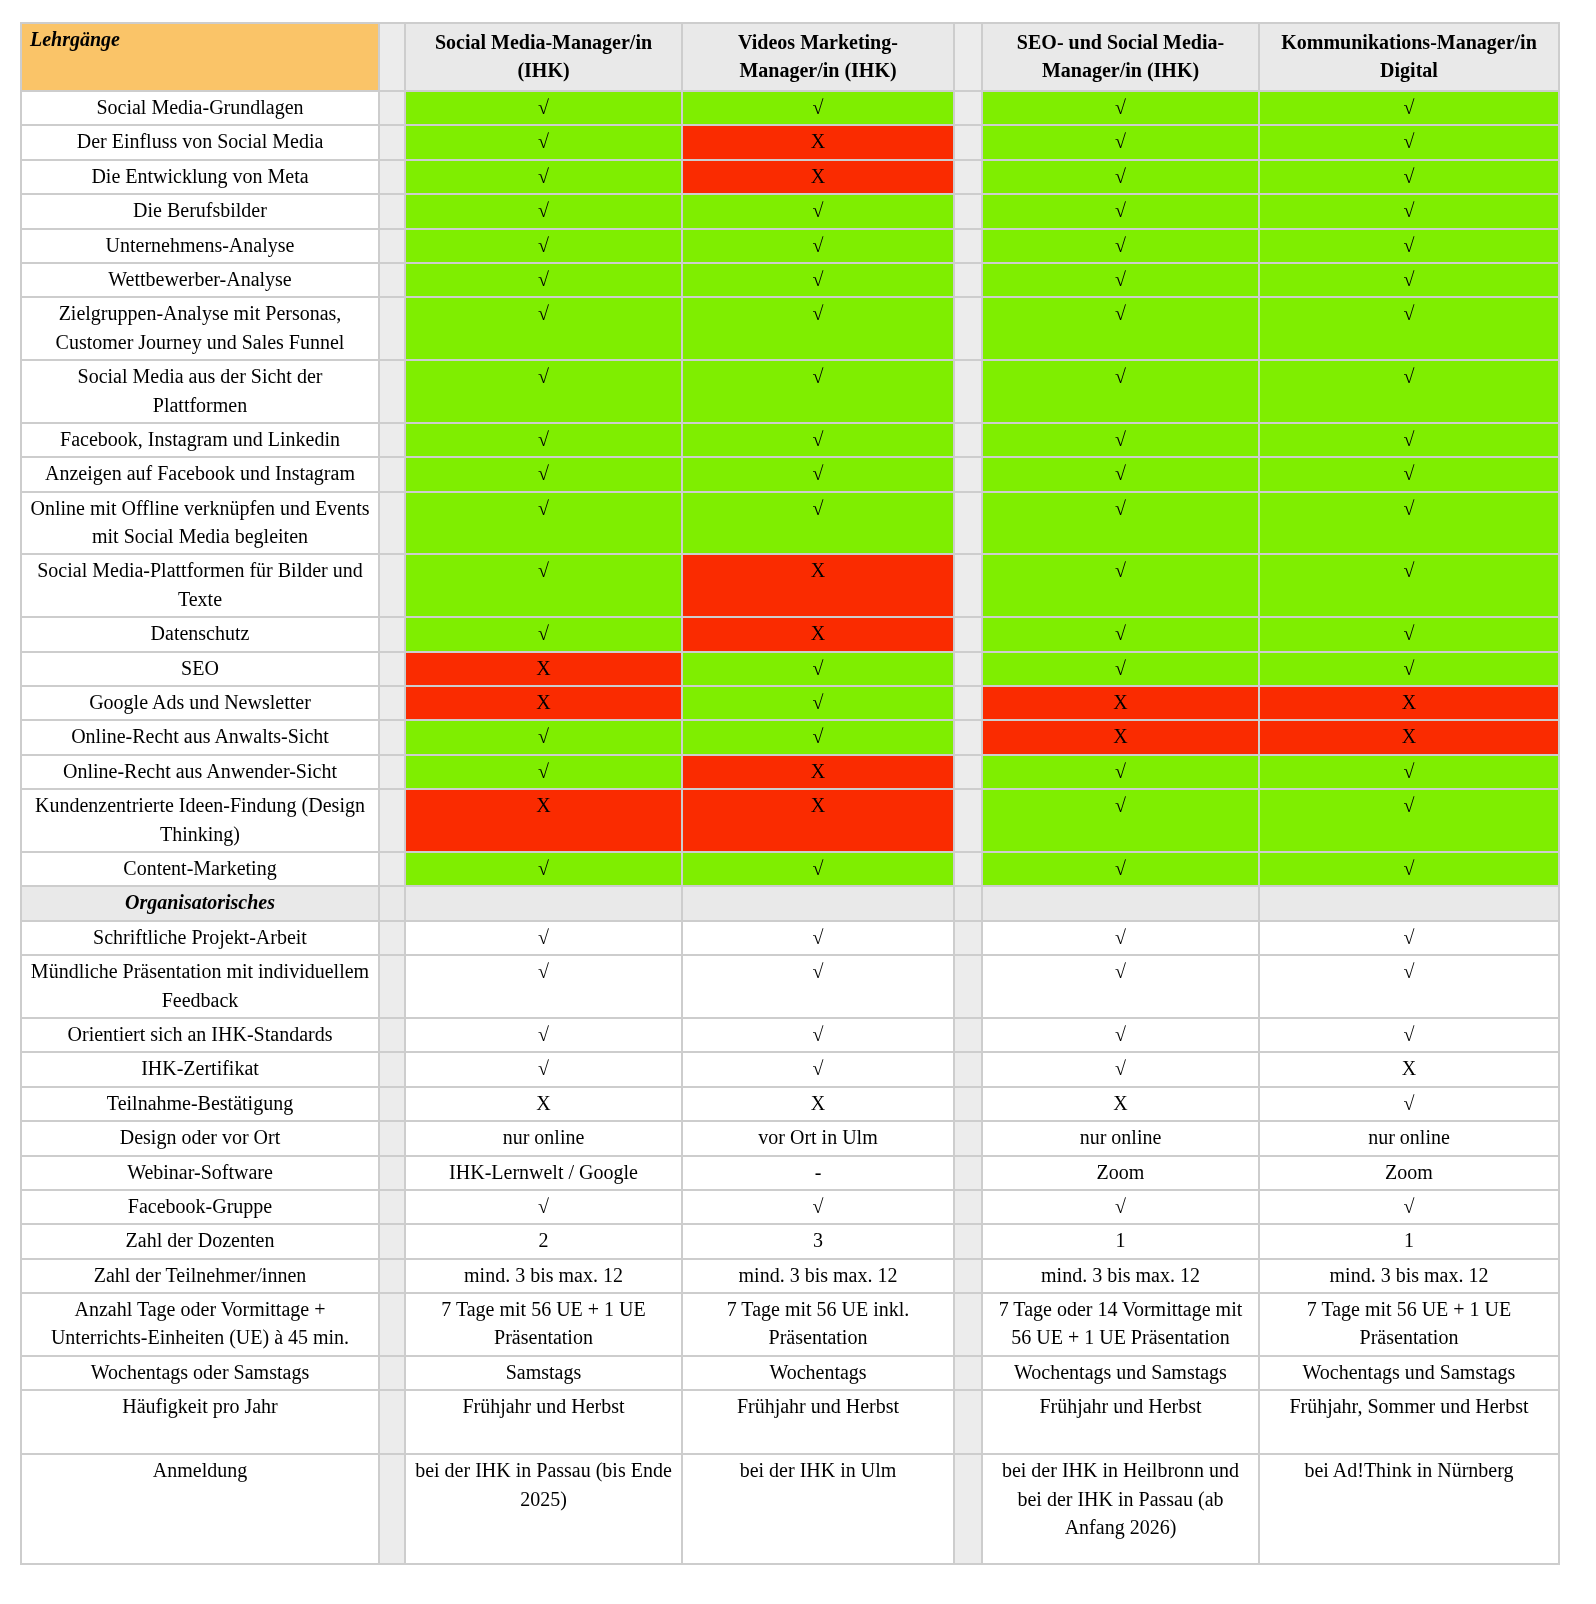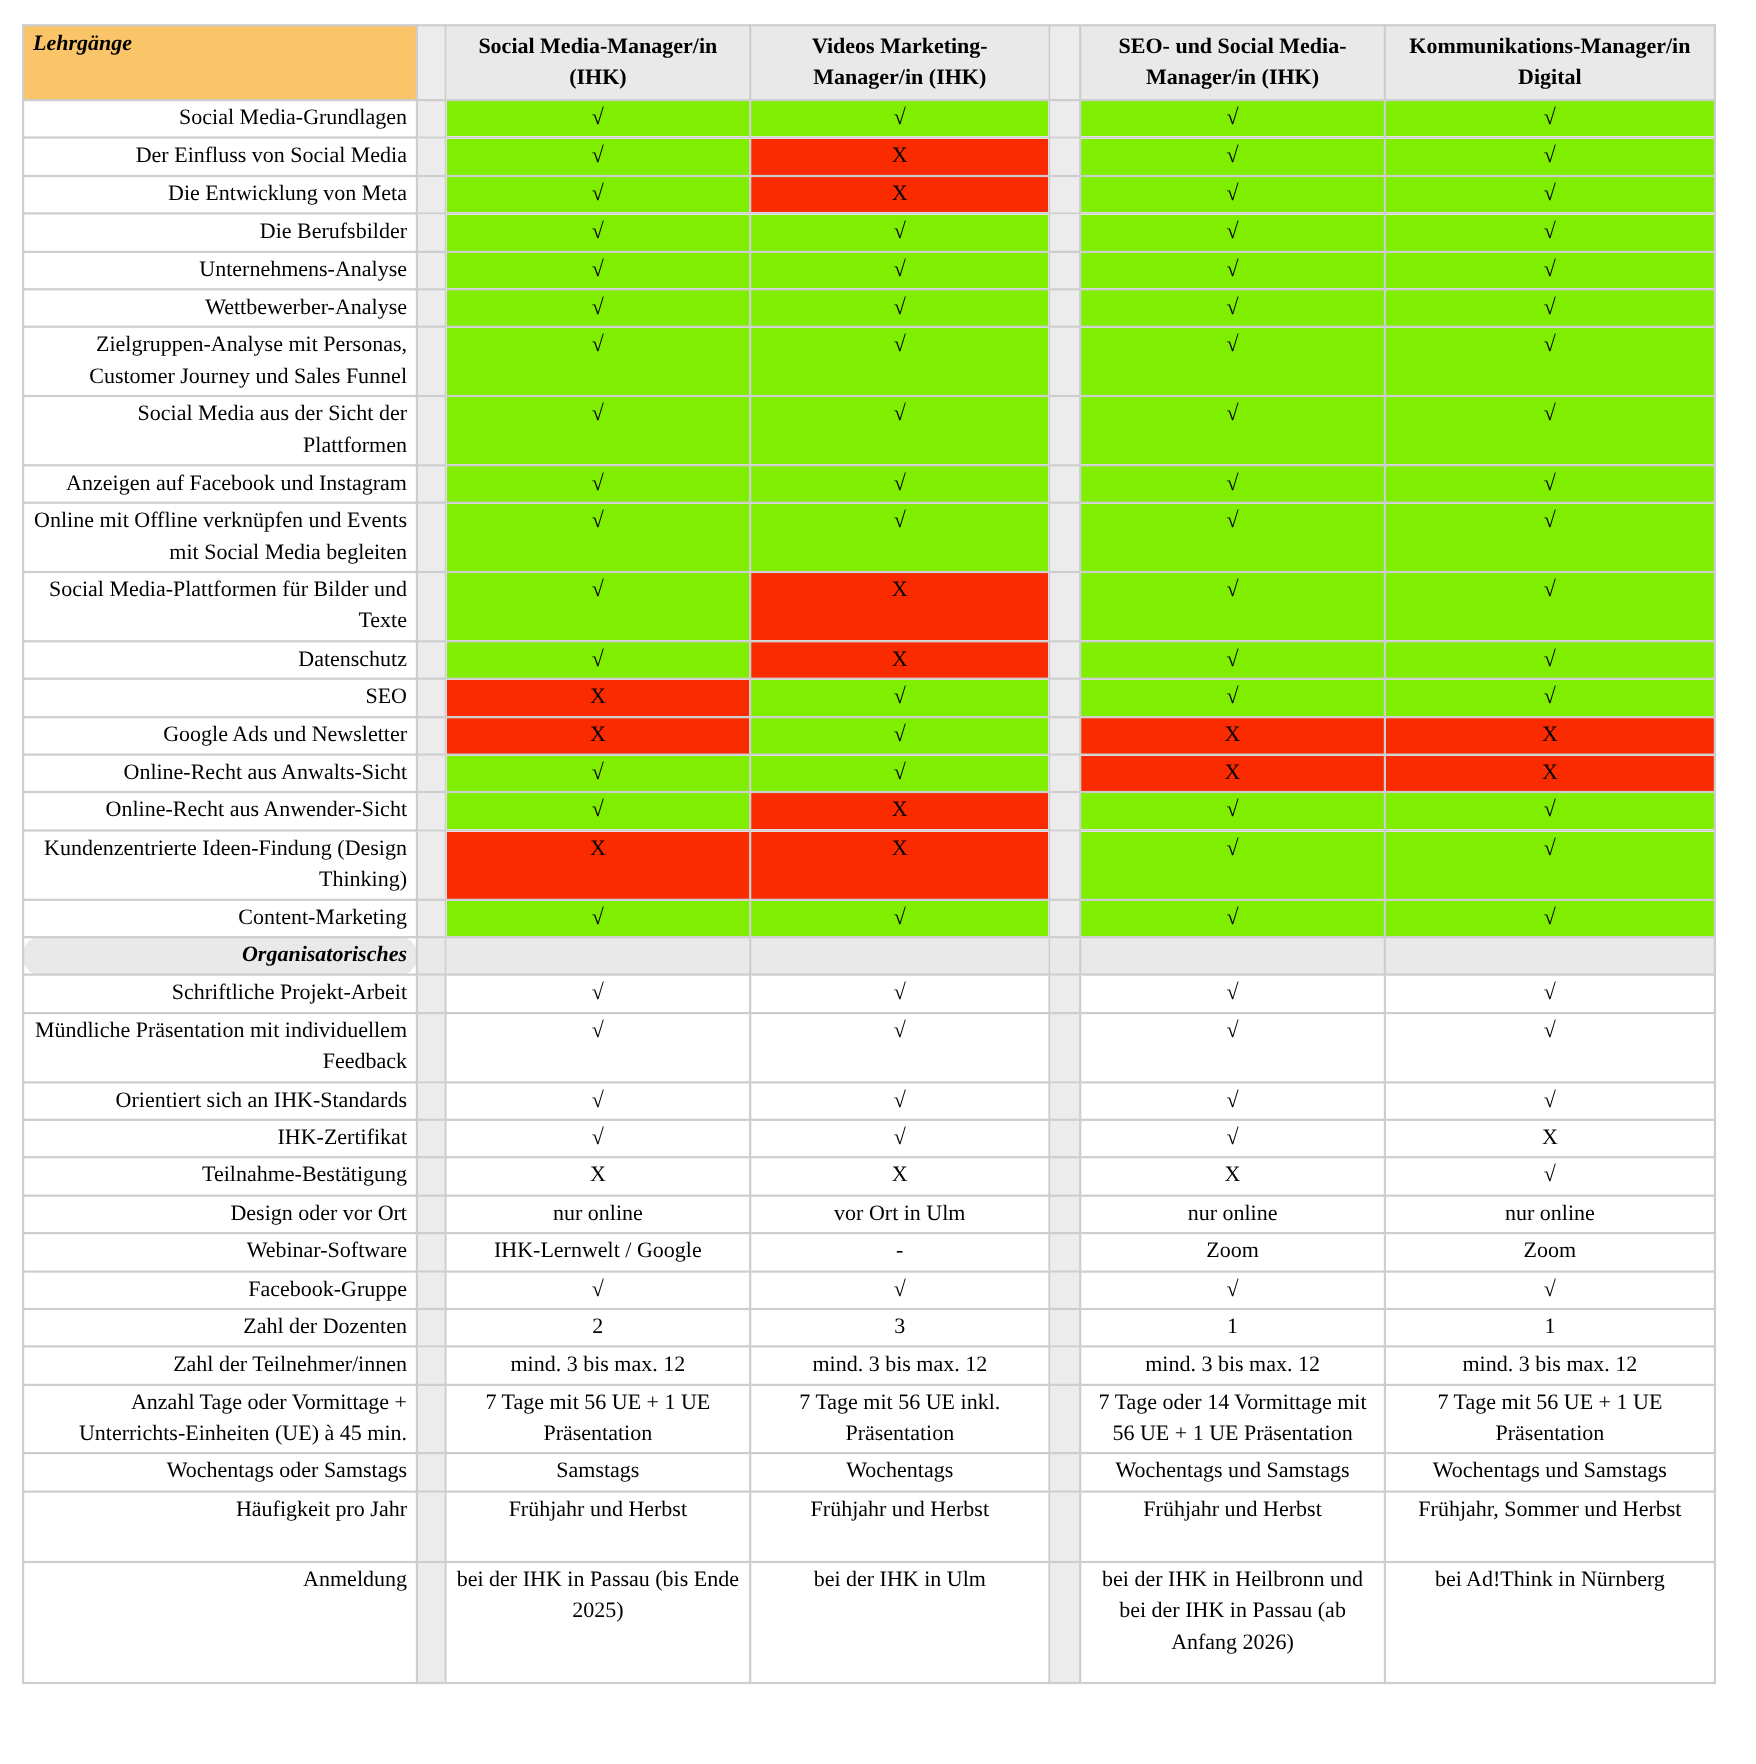--- a/index.html
+++ b/index.html
@@ -53,21 +53,21 @@
     background:var(--header-bg);
     font-weight:bold;
     text-align:center;
     vertical-align:middle;
     margin-left:44px;
   }
   th.hspacer, td.spacer{
     background:var(--spacer-bg);
     padding:0;
   }
-  td.label{text-align:right;border-radius:15px;}
+  td.label{text-align:center;}
   td.mark{text-align:center;}
   td.yes{background:var(--yes-bg);}
   td.no{background:var(--no-bg);}
   td.plain{background:#ffffff;text-align:center;}
   tr.section-row td{
     background:var(--section-bg);
     font-weight:bold;
     font-style:italic;
     height:26px;
     margin-left:44px;
@@ -168,20 +168,29 @@
         <tr>
           <td class="label">Social Media aus der Sicht der Plattformen</td>
           <td class="spacer"></td>
           <td class="mark yes">√</td>
           <td class="mark yes">√</td>
           <td class="spacer"></td>
           <td class="mark yes">√</td>
           <td class="mark yes">√</td>
         </tr>
         <tr>
+          <td class="label">Facebook, Instagram und Linkedin</td>
+          <td class="spacer"></td>
+          <td class="mark yes">√</td>
+          <td class="mark yes">√</td>
+          <td class="spacer"></td>
+          <td class="mark yes">√</td>
+          <td class="mark yes">√</td>
+        </tr>
+        <tr>
           <td class="label">Anzeigen auf Facebook und Instagram</td>
           <td class="spacer"></td>
           <td class="mark yes">√</td>
           <td class="mark yes">√</td>
           <td class="spacer"></td>
           <td class="mark yes">√</td>
           <td class="mark yes">√</td>
         </tr>
         <tr>
           <td class="label">Online mit Offline verknüpfen und Events mit Social Media begleiten</td>

